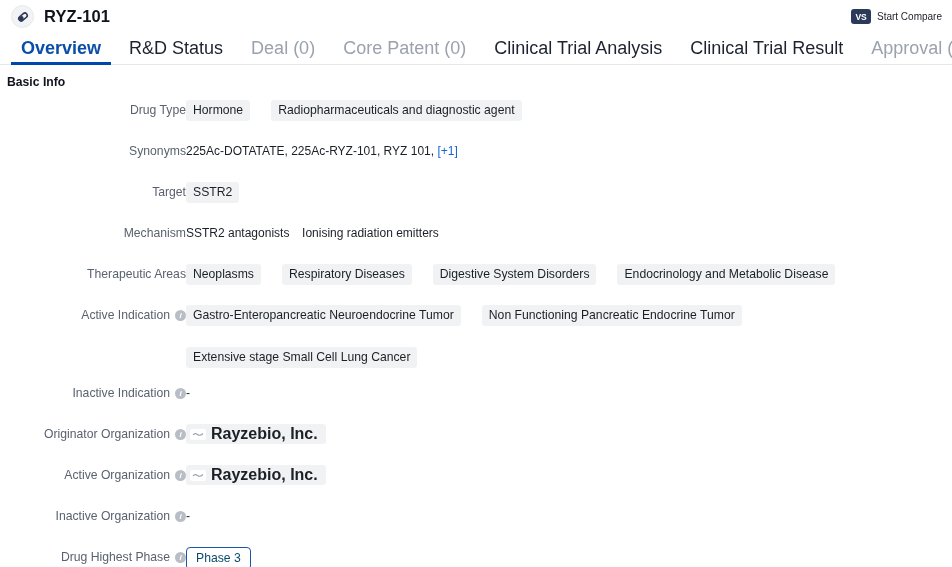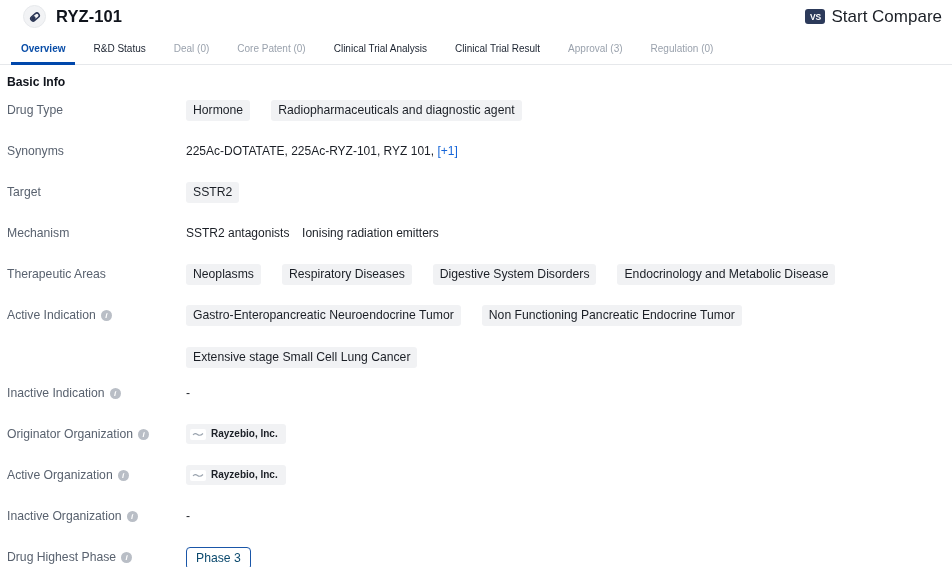--- a/index.html
+++ b/index.html
@@ -13,21 +13,21 @@
     color: #1b1f26;
     overflow: hidden;
     position: relative;
   }
 
   
   .header {
     height: 33px;
     display: flex;
     align-items: center;
-    padding: 0 10px 0 23px;
+    padding: 0 10px 0 11px;
     position: relative;
   }
   .drug-icon {
     width: 23px; height: 23px;
     border-radius: 50%;
     background: #f2f3f5;
     border: 1px solid #e7e9ec;
     display: flex; align-items: center; justify-content: center;
     flex: 0 0 auto;
   }
@@ -50,38 +50,38 @@
     width: 20px; height: 15px;
     border-radius: 3px;
     background: #2c3a5a;
     color: #ffffff;
     font-size: 8.5px;
     font-weight: bold;
     display: flex; align-items: center; justify-content: center;
     letter-spacing: -.2px;
   }
   .start-compare-label {
-    font-size: 17px;
+    font-size: 10px;
     color: #1b1f26;
   }
 
   
   .tabbar {
     height: 32px;
     display: flex;
     align-items: stretch;
     padding: 0 0 0 7px;
     border-bottom: 1px solid #e6e8eb;
     position: relative;
   }
   .tab {
     display: flex;
     align-items: center;
     padding: 0 14px;
-    font-size: 10px;
+    font-size: 18px;
     color: #1b2330;
     cursor: pointer;
     position: relative;
     white-space: nowrap;
   }
   .tab.muted { color: #9aa2ad; }
   .tab.active {
     color: #0a4ea8;
     font-weight: bold;
   }
@@ -112,20 +112,21 @@
   .row-label {
     width: 179px;
     flex: 0 0 179px;
     font-size: 12.2px;
     color: #59626f;
     display: flex;
     align-items: center;
     gap: 5px;
     padding-top: 4px;
     line-height: 15px;
+    justify-content: flex-end;
   }
   .info-icon {
     width: 11px; height: 11px;
     border-radius: 50%;
     background: #b9bec6;
     color: #ffffff;
     font-size: 8px;
     font-style: italic;
     font-weight: bold;
     display: inline-flex;
@@ -183,21 +184,21 @@
     width: 16px; height: 11px;
     background: #ffffff;
     border-radius: 2px;
     display: inline-flex;
     align-items: center;
     justify-content: center;
     flex: 0 0 auto;
   }
   .org-logo svg { display: block; }
   .org-name {
-    font-size: 10px;
+    font-size: 16px;
     font-weight: bold;
     color: #1b1f26;
     line-height: 14px;
   }
   .phase-badge {
     border: 1px solid #1a56a8;
     border-radius: 4px;
     color: #0c4a6e;
     background: #ffffff;
     font-size: 12.2px;

